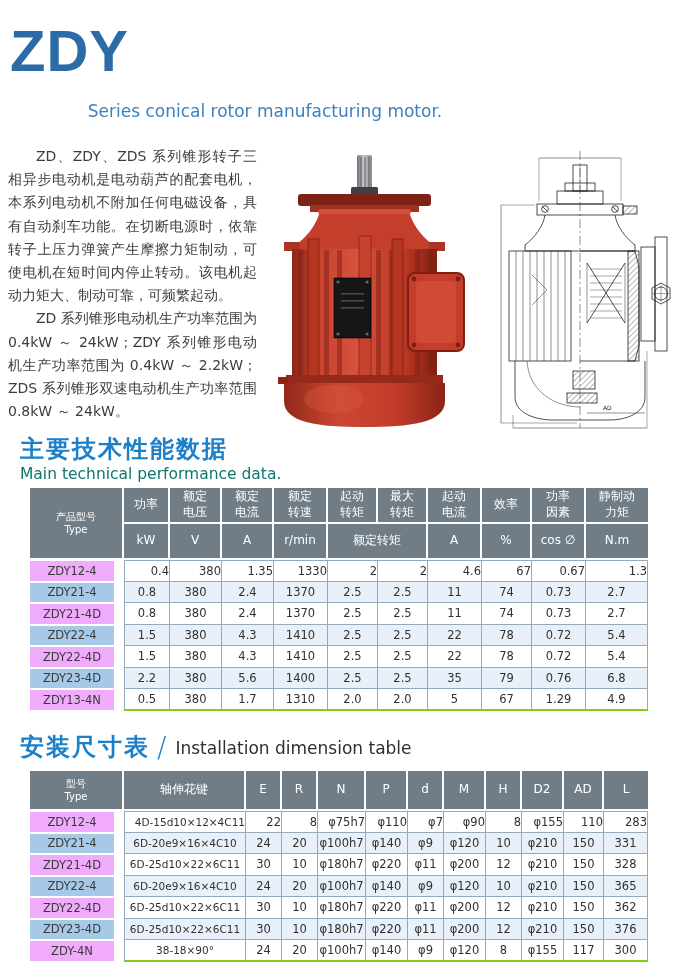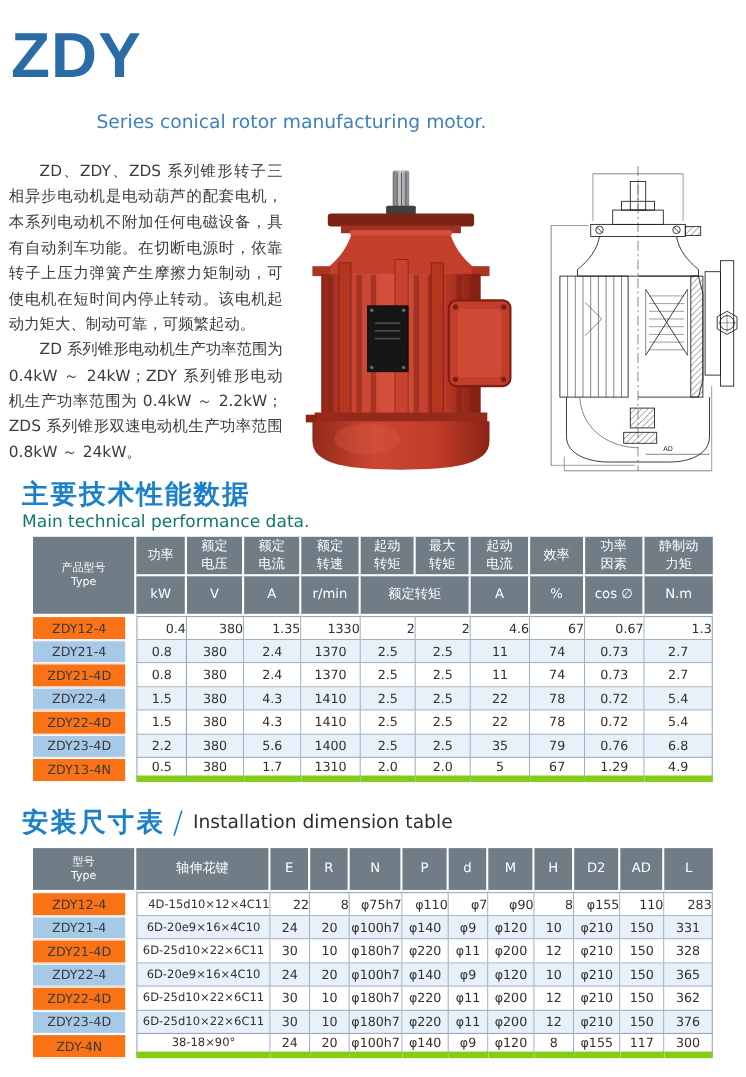--- a/index.html
+++ b/index.html
@@ -31,28 +31,28 @@
   #t2{position:absolute;left:30px;top:771px;width:618px;}
   th{background:#707d86;color:#ffffff;font-weight:normal;font-size:12px;text-align:center;
      white-space:pre-line;padding:0;line-height:1.3;
      border-right:2px solid #ffffff;border-bottom:2px solid #ffffff;box-sizing:border-box;}
   tr th:last-child{border-right:none;}
   #t1 thead tr{height:36px;}
   #t2 thead tr{height:40px;}
   .type-th{font-size:10px;margin-left:32px;}
   td{font-size:11.5px;color:#303030;text-align:center;padding:0;box-sizing:border-box;overflow:hidden;}
   tbody tr{height:21.5px;}
-  .type-cell{background:#f97316;border-top:1.5px solid #ffffff;border-bottom:1.5px solid #ffffff;color:#3a3a3a;}
+  .type-cell{background:#f0abfc;border-top:1.5px solid #ffffff;border-bottom:1.5px solid #ffffff;color:#3a3a3a;}
   .spacer{background:#ffffff;}
   .data-cell{background:#ffffff;border-right:1px solid #94a9ba;border-bottom:1px solid #94a9ba;}
   .first-data{border-left:1px solid #94a9ba;}
   tbody tr:first-child .data-cell{border-top:1px solid #94a9ba;text-align:right;}
   tbody tr:nth-child(even) .type-cell{background:#a6c9e7;}
   tbody tr:nth-child(even) .data-cell{background:#e8f1f9;}
-  tbody tr:last-child .data-cell{border-bottom:6px solid #84cc16;margin-left:14px;}
+  tbody tr:last-child .data-cell{border-bottom:2px solid #84cc16;margin-left:14px;}
   .spline{font-size:10.5px;}
 </style>
 </head>
 <body>
 
 <div class="brand-row">
   <span class="brand">ZDY</span>
 </div>
 <div class="subtitle">Series conical rotor manufacturing motor.</div>
 

